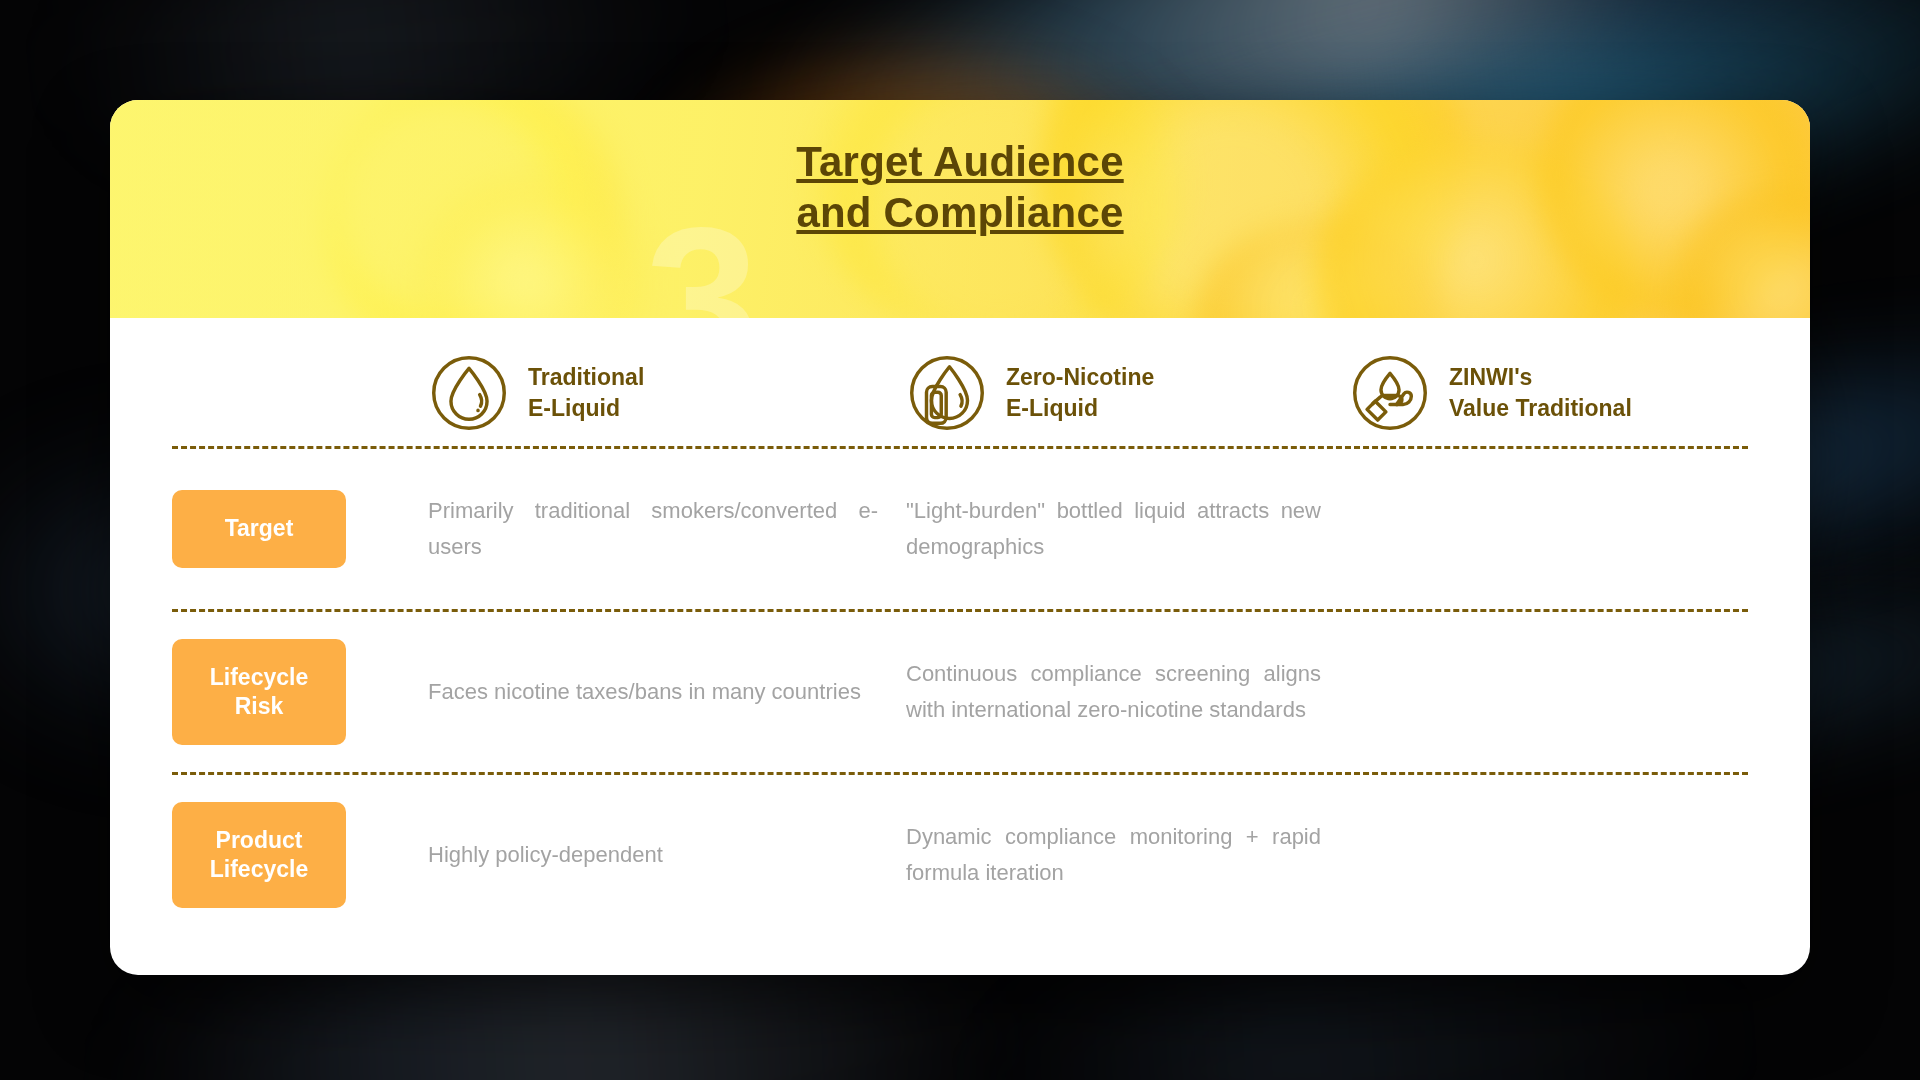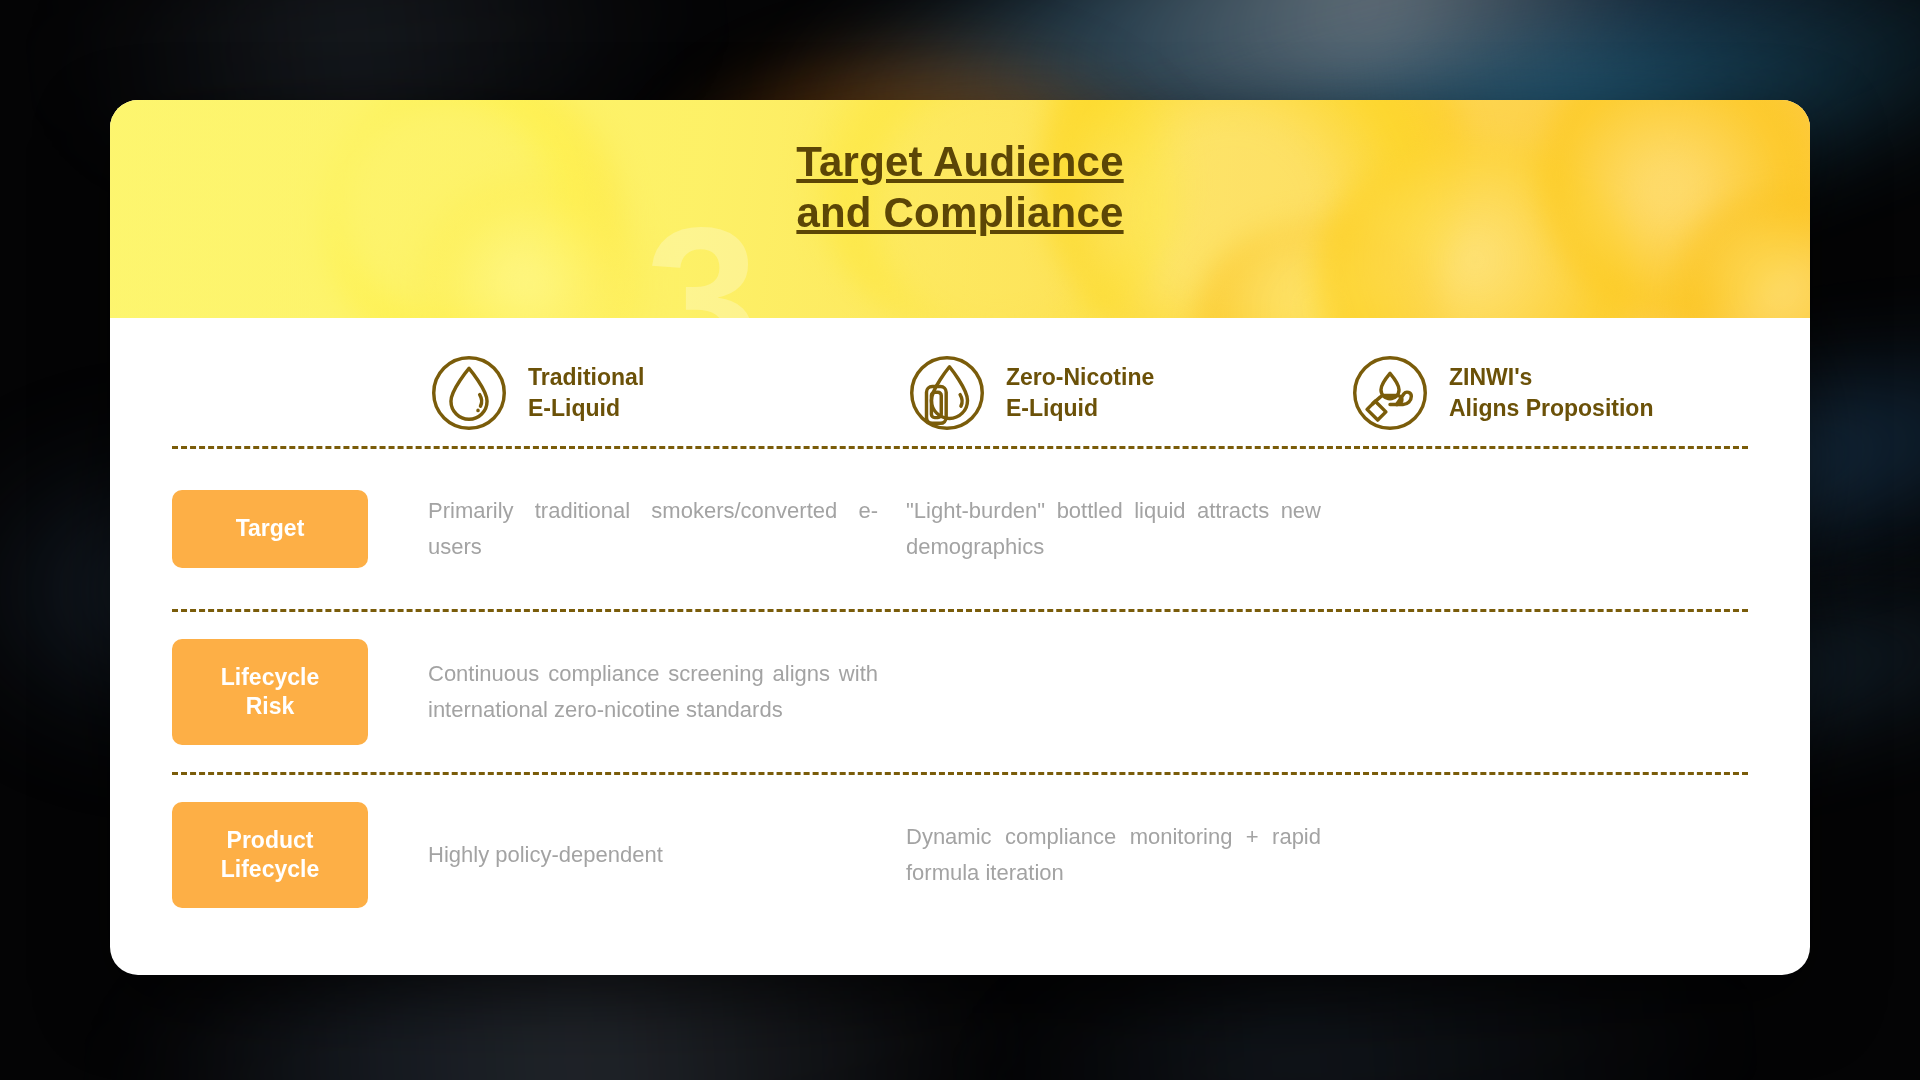--- a/index.html
+++ b/index.html
@@ -192,21 +192,21 @@
     margin: 0;
   }
 
   .data-row {
     min-height: 160px;
   }
   .row-badge {
     display: flex;
     align-items: center;
     justify-content: center;
-    width: 196px;
+    width: 174px;
     min-height: 68px;
     padding: 24px 6px;
     box-sizing: border-box;
     border-radius: 10px;
     background: #fdaf46;
     color: #ffffff;
     font-size: 23px;
     font-weight: 700;
     line-height: 1.28;
     text-align: center;
@@ -299,21 +299,21 @@
           <svg viewBox="0 0 100 100" width="82" height="82" fill="none" stroke="#7a5c0a" stroke-width="4.2" stroke-linecap="round" stroke-linejoin="round">
             <circle cx="50" cy="50" r="43"></circle>
             <path d="M50 26 C50 26 39 39 39 46 a11 11 0 0 0 22 0 C61 39 50 26 50 26 Z"></path>
             <path d="M29 63 L38 55 a6 6 0 0 1 5 -2 h16 a5.5 5.5 0 0 1 0 11 h-9"></path>
             <path d="M59 64 h7 a10 10 0 0 0 10 -10 a5 5 0 0 0 -9 -3 L58 64"></path>
             <path d="M22 70 L32 60 L45 73 L35 83 Z"></path>
           </svg>
         </span>
         <span class="col-head-label">
           <span class="ln">ZINWI's</span>
-          <span class="ln">Aligns Proposition</span>
+          <span class="ln">Value Traditional</span>
         </span>
       </div>
     </div>
 
     <div class="divider"></div>
 
     <div class="grid-row data-row">
       <div class="row-badge">
         <span>
           <span class="ln">Target</span>
@@ -325,20 +325,21 @@
 
     <div class="divider"></div>
 
     <div class="grid-row data-row">
       <div class="row-badge">
         <span>
           <span class="ln">Lifecycle</span>
           <span class="ln">Risk</span>
         </span>
       </div>
+      <div class="cell-text">Faces nicotine taxes/bans in many countries</div>
       <div class="cell-text">Continuous compliance screening aligns with international zero-nico­tine standards</div>
     </div>
 
     <div class="divider"></div>
 
     <div class="grid-row data-row">
       <div class="row-badge">
         <span>
           <span class="ln">Product</span>
           <span class="ln">Lifecycle</span>

